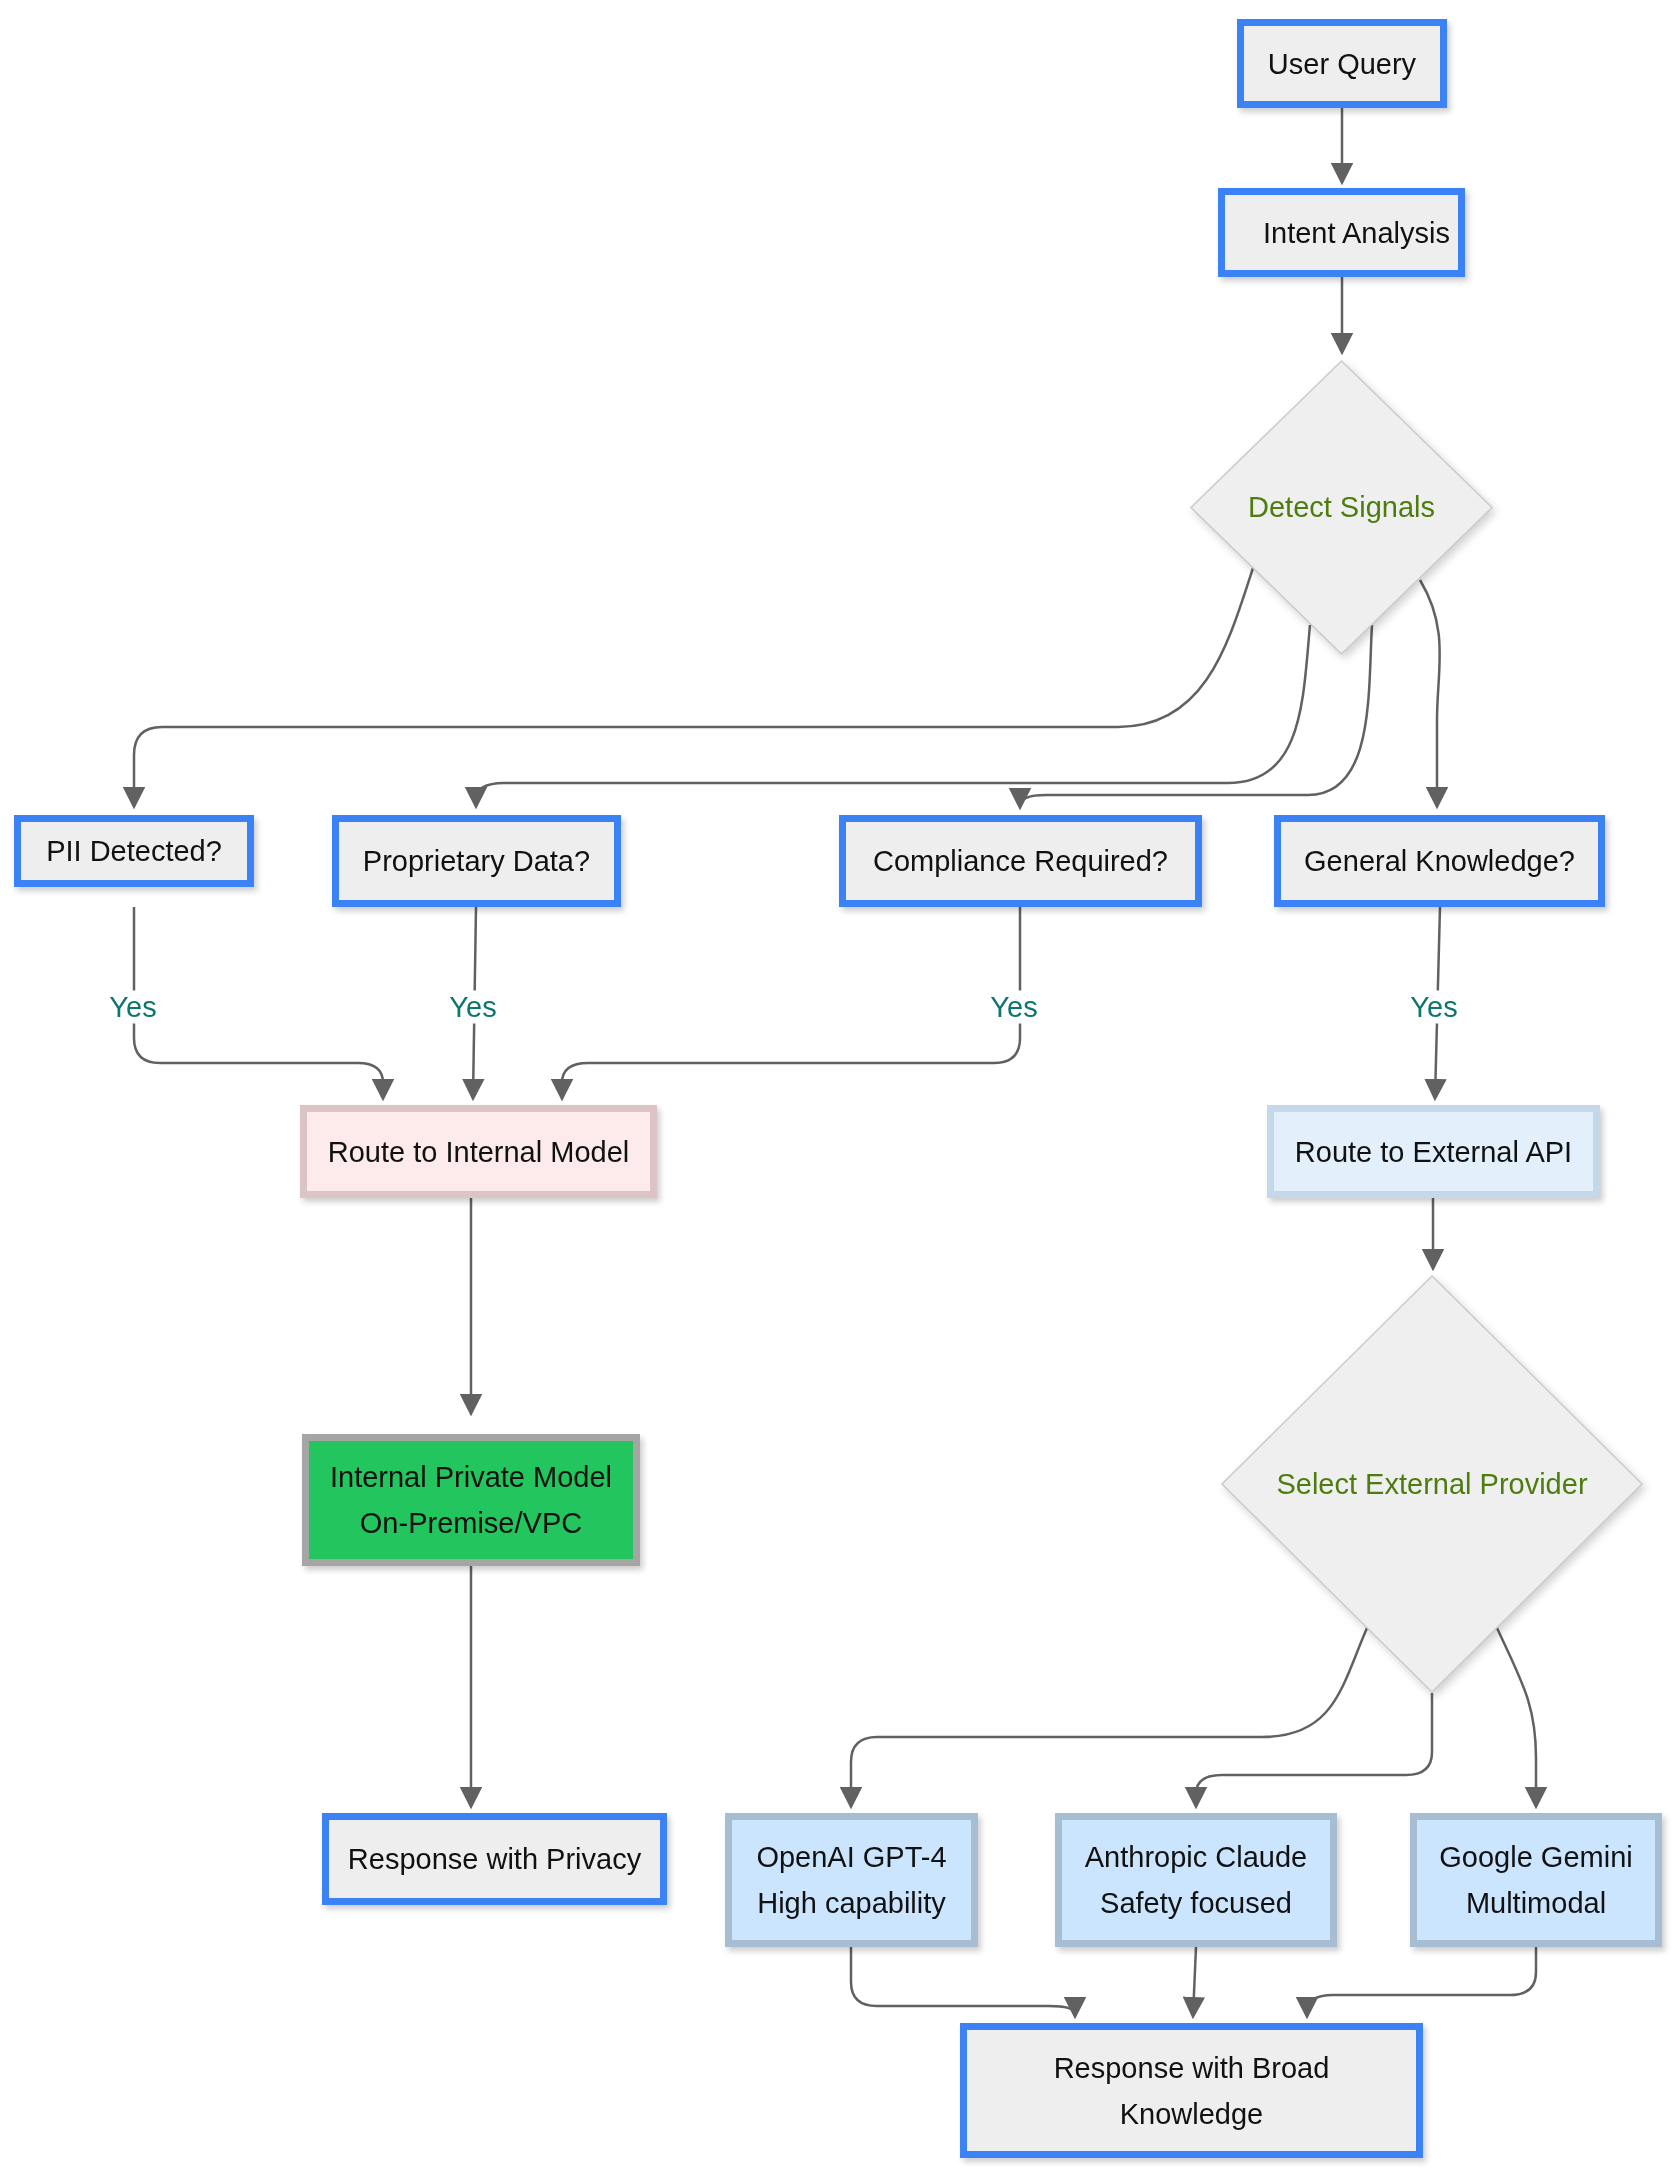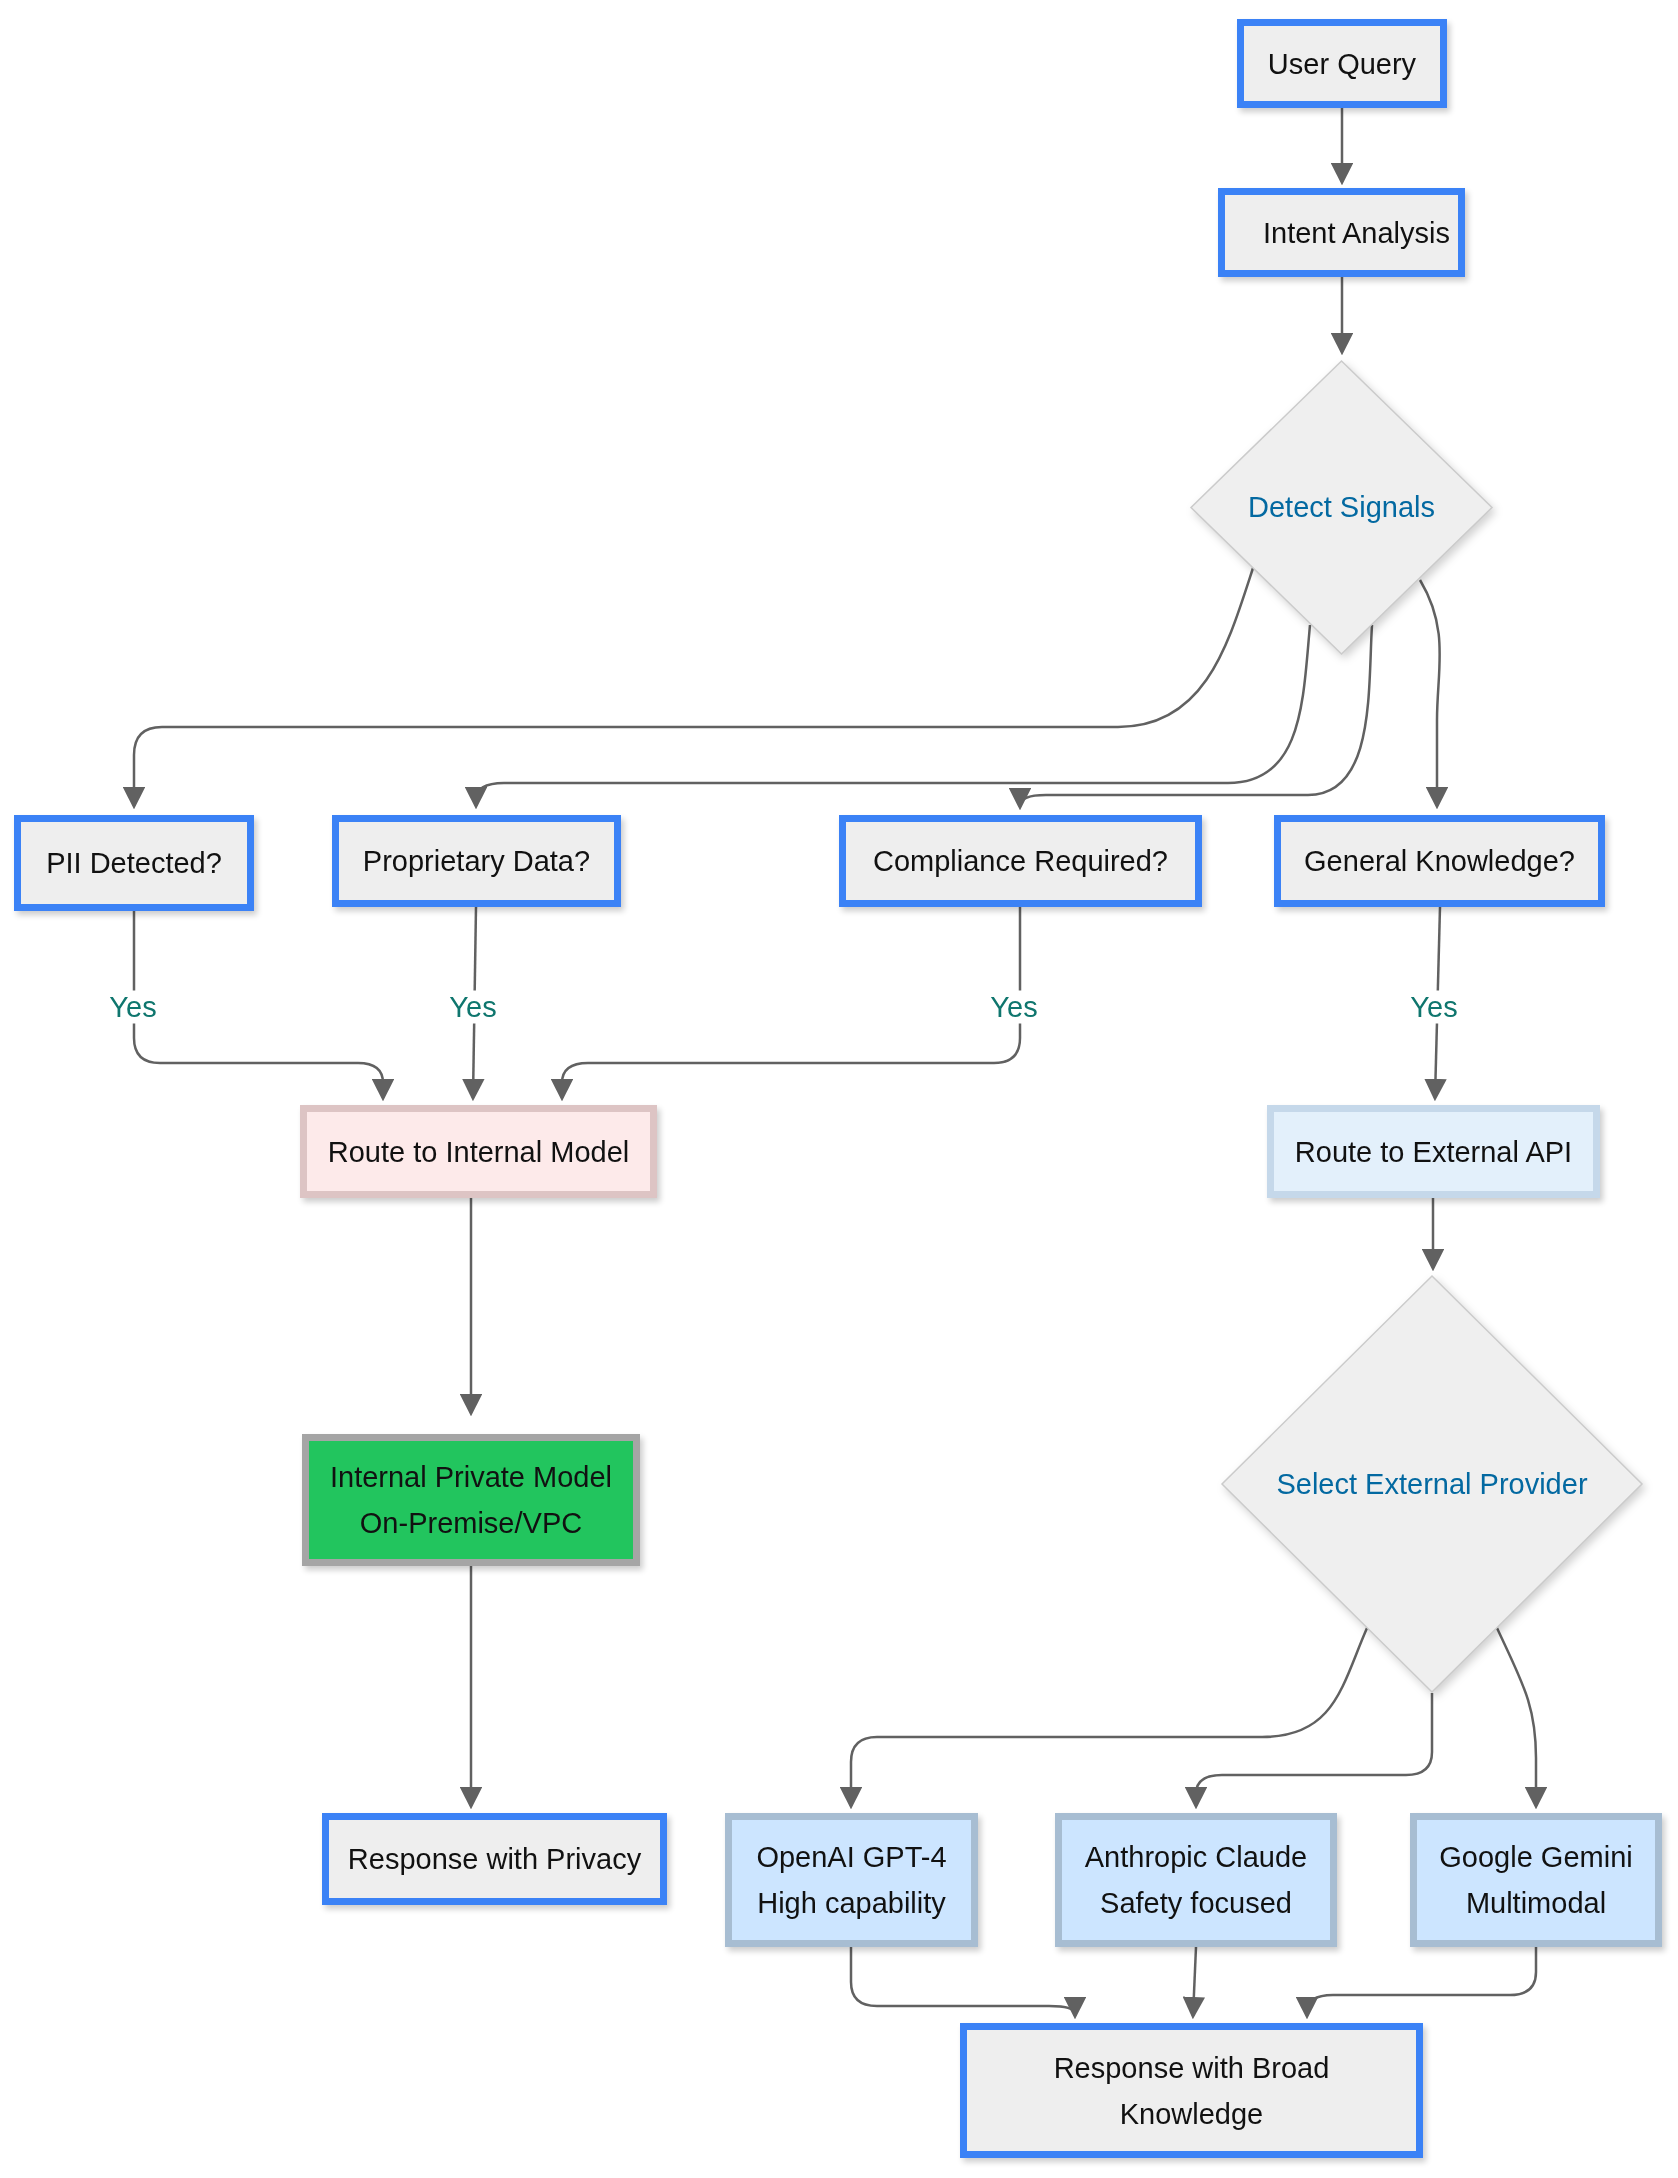--- a/index.html
+++ b/index.html
@@ -15,21 +15,21 @@
     background:#eeeeee;border:7px solid #3b82f6;
     box-shadow:3px 4px 6px rgba(0,0,0,0.20);
     box-sizing:border-box;
   }
   .node.pink-light{background:#fdeaea;border-color:#ddc4c4;margin-left:7px;}
   .node.pink{background:#22c55e;border-color:#a5a5a5;margin-top:14px;}
   .node.blue-light{background:#e3f0fb;border-color:#c5d8ea;}
   .node.blue{background:#cce5ff;border-color:#a7bdd2;}
   .diamond{
     position:absolute;display:flex;align-items:center;justify-content:center;
-    text-align:center;font-size:29px;color:#0369a1;
+    text-align:center;font-size:29px;color:#4d7c0f;
   }
   .diamond svg{position:absolute;left:0;top:0;overflow:visible;}
   .diamond .lbl{position:relative;z-index:2;}
   .edge-label{
     position:absolute;transform:translate(-50%,-50%);
     background:#ffffff;padding:0 8px;font-size:29px;color:#0f766e;
   }
 </style>
 </head>
 <body>
@@ -73,21 +73,21 @@
     <span>Intent Analysis</span>
   </div>
 
   <div class="diamond" style="left:1190px;top:360px;width:303px;height:295px;">
     <svg width="303" height="295">
       <polygon points="151.5,1 302,147.5 151.5,294 1,147.5" fill="#efefef" stroke="#cbcbcb" stroke-width="1.5" style="filter:drop-shadow(3px 4px 4px rgba(0,0,0,0.18));"></polygon>
     </svg>
     <span class="lbl">Detect Signals</span>
   </div>
 
-  <div class="node" style="left:14px;top:815px;width:240px;height:96px;">
+  <div class="node" style="left:14px;top:815px;width:240px;height:72px;">
     <span>PII Detected?</span>
   </div>
 
   <div class="node" style="left:332px;top:815px;width:289px;height:92px;">
     <span>Proprietary Data?</span>
   </div>
 
   <div class="node" style="left:839px;top:815px;width:363px;height:92px;">
     <span>Compliance Required?</span>
   </div>

